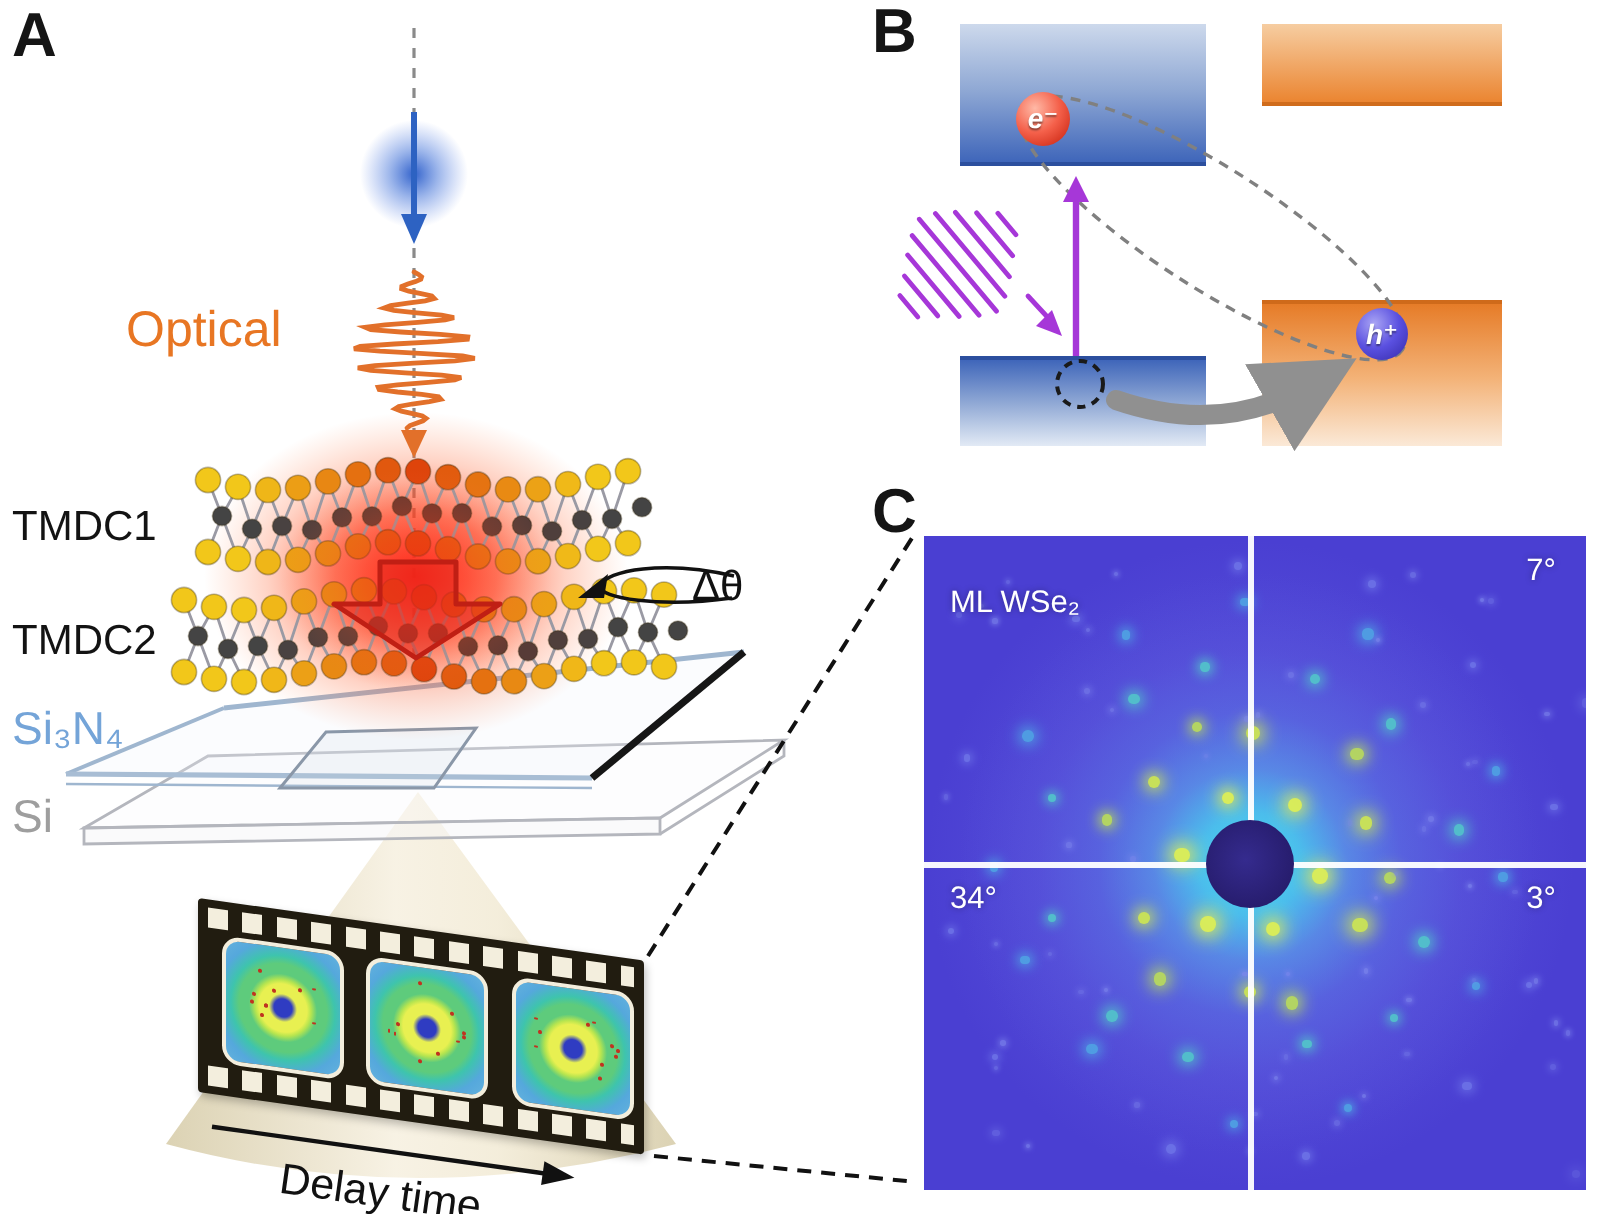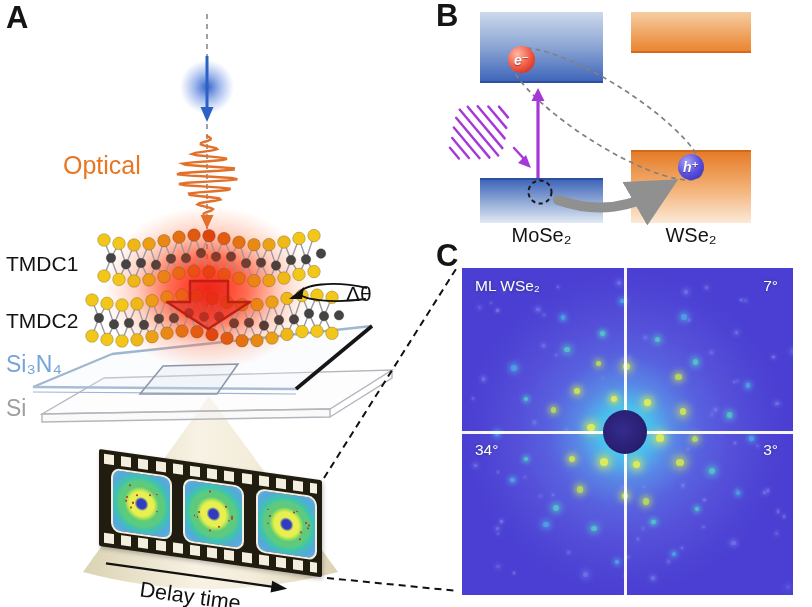--- a/index.html
+++ b/index.html
@@ -367,22 +367,20 @@
     <path d="M128,200 Q180,218 224,193" fill="none" stroke="#909090" stroke-width="10" stroke-linecap="round" marker-end="url(#grayhead)"></path>
   </svg>
 
   <div class="ball e">
       <span>e⁻</span>
     </div>
   <div class="ball h">
       <span>h⁺</span>
     </div>
 
-  <div class="mat-label" style="left:480px;width:123px">MoSe₂</div>
-  <div class="mat-label" style="left:631px;width:120px">WSe₂</div>
 
   <div class="panel-label" style="left:436px;top:240px">C</div>
   <div class="c-img">
     <div id="spots" class="abs" style="left:0;top:0;width:100%;height:100%;z-index:1">
         <div class="spot" style="left: 194.4px; top: 166px; width: 7.7px; height: 7.7px; background: rgb(224, 240, 84); box-shadow: rgb(224, 240, 84) 0px 0px 9.2px 2.6px; opacity: 0.95;"></div>
         <div class="spot" style="left: 170.9px; top: 192.5px; width: 7.1px; height: 7.1px; background: rgb(224, 240, 84); box-shadow: rgb(224, 240, 84) 0px 0px 8.5px 2.4px; opacity: 0.95;"></div>
         <div class="spot" style="left: 138.1px; top: 190.3px; width: 7.7px; height: 7.7px; background: rgb(224, 240, 84); box-shadow: rgb(224, 240, 84) 0px 0px 9.3px 2.6px; opacity: 0.95;"></div>
         <div class="spot" style="left: 124.9px; top: 155.5px; width: 7.8px; height: 7.8px; background: rgb(224, 240, 84); box-shadow: rgb(224, 240, 84) 0px 0px 9.3px 2.6px; opacity: 0.95;"></div>
         <div class="spot" style="left: 148.7px; top: 127.8px; width: 6.4px; height: 6.4px; background: rgb(224, 240, 84); box-shadow: rgb(224, 240, 84) 0px 0px 7.7px 2.1px; opacity: 0.95;"></div>
         <div class="spot" style="left: 182.2px; top: 131.1px; width: 7.2px; height: 7.2px; background: rgb(224, 240, 84); box-shadow: rgb(224, 240, 84) 0px 0px 8.7px 2.4px; opacity: 0.95;"></div>
@@ -489,19 +487,19 @@
         <div class="spot" style="left: 61.7px; top: 207.7px; width: 2.6px; height: 2.6px; background: rgb(128, 137, 238); box-shadow: rgb(128, 137, 238) 0px 0px 3.1px 0.9px; opacity: 0.415934;"></div>
         <div class="spot" style="left: 278.3px; top: 30.8px; width: 2.2px; height: 2.2px; background: rgb(128, 137, 238); box-shadow: rgb(128, 137, 238) 0px 0px 2.6px 0.7px; opacity: 0.698246;"></div>
         <div class="spot" style="left: 71.1px; top: 153.1px; width: 2.6px; height: 2.6px; background: rgb(128, 137, 238); box-shadow: rgb(128, 137, 238) 0px 0px 3.1px 0.9px; opacity: 0.566871;"></div>
         <div class="spot" style="left: 159.4px; top: 218px; width: 2.2px; height: 2.2px; background: rgb(128, 137, 238); box-shadow: rgb(128, 137, 238) 0px 0px 2.6px 0.7px; opacity: 0.692664;"></div>
         <div class="spot" style="left: 270.7px; top: 113.3px; width: 2.2px; height: 2.2px; background: rgb(128, 137, 238); box-shadow: rgb(128, 137, 238) 0px 0px 2.7px 0.7px; opacity: 0.531337;"></div>
         <div class="spot" style="left: 248.9px; top: 145px; width: 2.6px; height: 2.6px; background: rgb(128, 137, 238); box-shadow: rgb(128, 137, 238) 0px 0px 3.1px 0.9px; opacity: 0.438265;"></div>
       </div>
     <div class="cross-v"></div>
     <div class="cross-h"></div>
     <div class="beamstop"></div>
-    <div class="c-lbl" style="left:13px;top:9px">ML WSe₂</div>
+    <div class="c-lbl" style="left:13px;top:25px">ML WSe₂</div>
     <div class="c-lbl" style="right:15px;top:9px">7°</div>
     <div class="c-lbl" style="left:13px;top:173px">34°</div>
     <div class="c-lbl" style="right:15px;top:173px">3°</div>
   </div>
 
 </div>
 
 </body></html>

